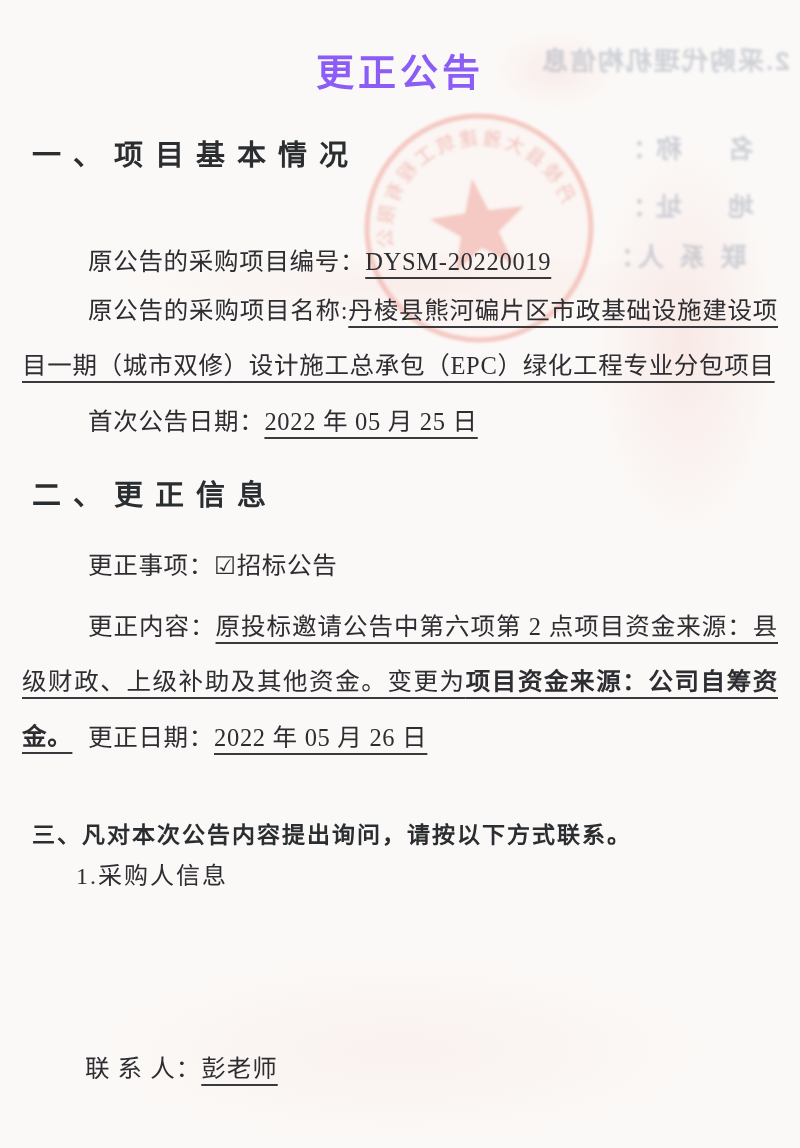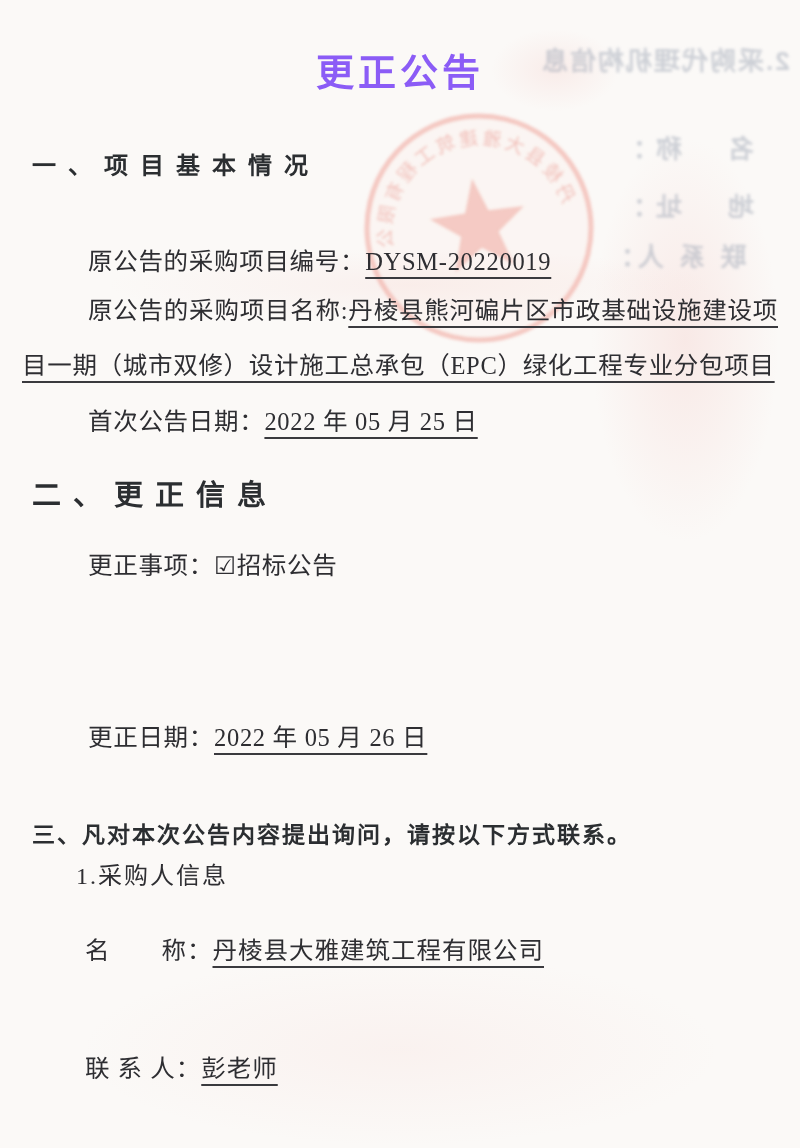--- a/index.html
+++ b/index.html
@@ -35,21 +35,21 @@
   .title{
     position:absolute;top:42px;left:0;width:100%;text-align:center;
     font-family:"Liberation Sans","DejaVu Sans",sans-serif;
     font-size:38px;font-weight:bold;letter-spacing:4px;color:#8b5cf6;
   }
   .h-sec{
     position:absolute;left:32px;
     font-family:"Liberation Sans","DejaVu Sans",sans-serif;
     font-weight:bold;color:#2b2e31;white-space:nowrap;
   }
-  .h-sec.one{top:146px;font-size:24px;letter-spacing:12px;}
+  .h-sec.one{top:131px;font-size:29px;letter-spacing:12px;}
   .h-sec.two{top:463px;font-size:29px;letter-spacing:12px;margin-top:8px;}
   .h-sec.three{top:816px;font-size:23px;letter-spacing:2px;}
   .para{
     position:absolute;left:22px;width:756px;font-size:24.5px;letter-spacing:.7px;
     line-height:55px;text-indent:66px;text-align:justify;margin:0;
   }
   .p-no  {top:234px;}
   .p-name{top:283px;}
   .p-first{top:394px;}
   .p-item{top:538px;}
@@ -107,26 +107,26 @@
   <p class="para p-no"><span>原公告的采购项目编号：</span><span class="u">DYSM-20220019</span></p>
 
   <p class="para p-name"><span>原公告的采购项目名称:</span><span class="u">丹棱县熊河碥片区市政基础设施建设项目一期（城市双修）设计施工总承包（EPC）绿化工程专业分包项目</span></p>
 
   <p class="para p-first"><span>首次公告日期：</span><span class="u">2022 年 05 月 25 日</span></p>
 
   <div class="h-sec two">二、更正信息</div>
 
   <p class="para p-item"><span>更正事项：</span><span class="cbx">☑</span><span>招标公告</span></p>
 
+  <p class="para p-content"><span>更正内容：</span><span class="u"><span>原投标邀请公告中第六项第 2 点项目资金来源：县级财政、上级补助及其他资金。变更为</span><span class="bold">项目资金来源：公司自筹资金。</span></span></p>
 
   <p class="para p-cdate"><span>更正日期：</span><span class="u">2022 年 05 月 26 日</span></p>
 
   <div class="h-sec three">三、凡对本次公告内容提出询问，请按以下方式联系。</div>
 
   <div class="sub1">1.采购人信息</div>
 
-  <div class="fld f1"><span>名　　称：</span><span class="u">丹棱县大雅建筑工程有限公司</span></div>
 
 
   <div class="fld f3"><span>联 系 人：</span><span class="u">彭老师</span></div>
 
 
 </div>
 
 </body></html>

